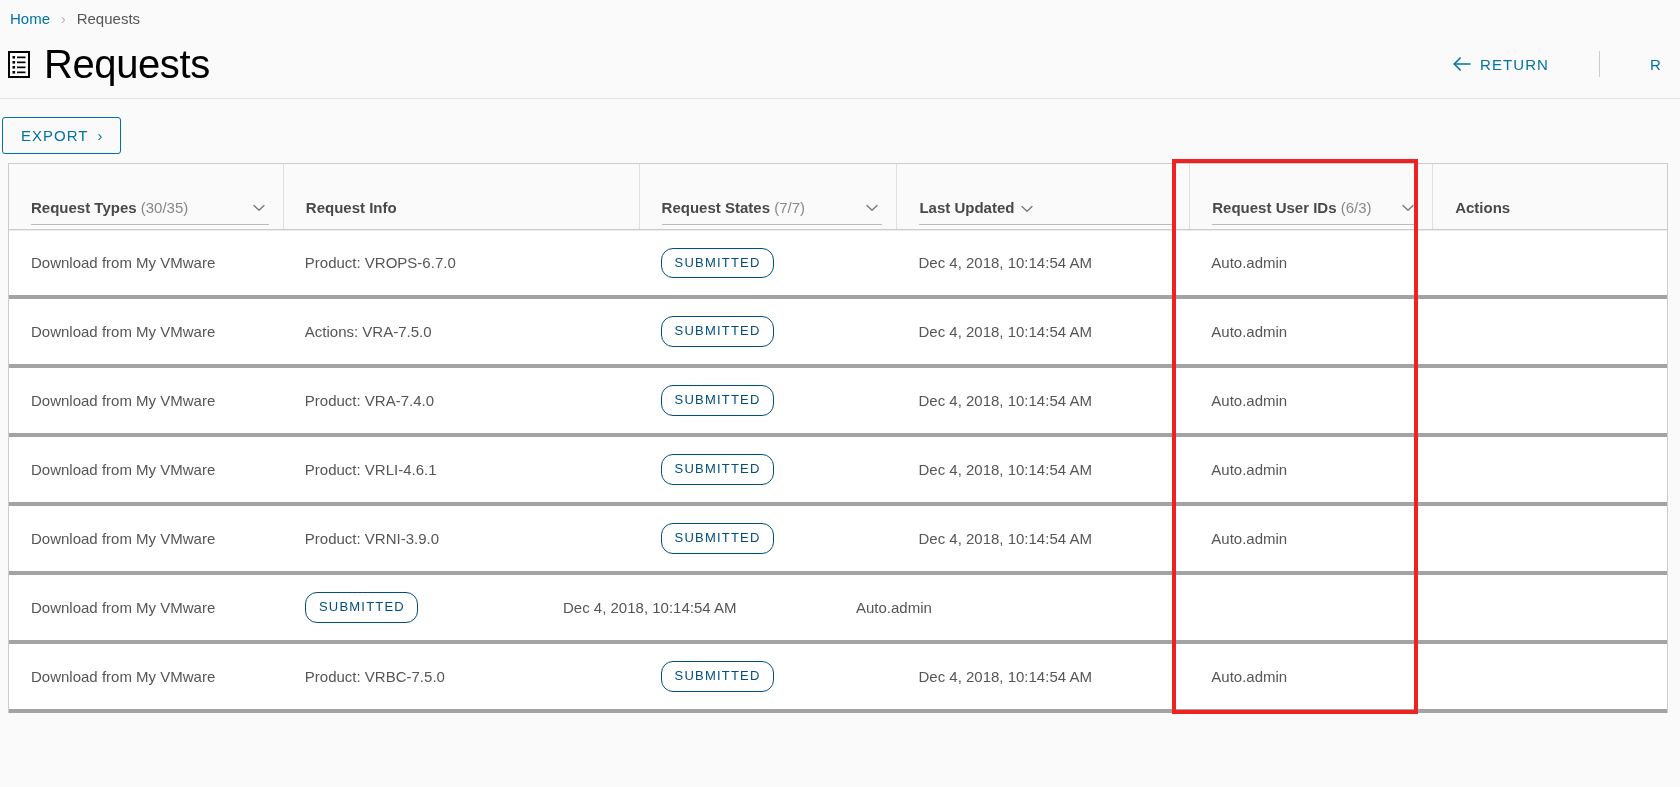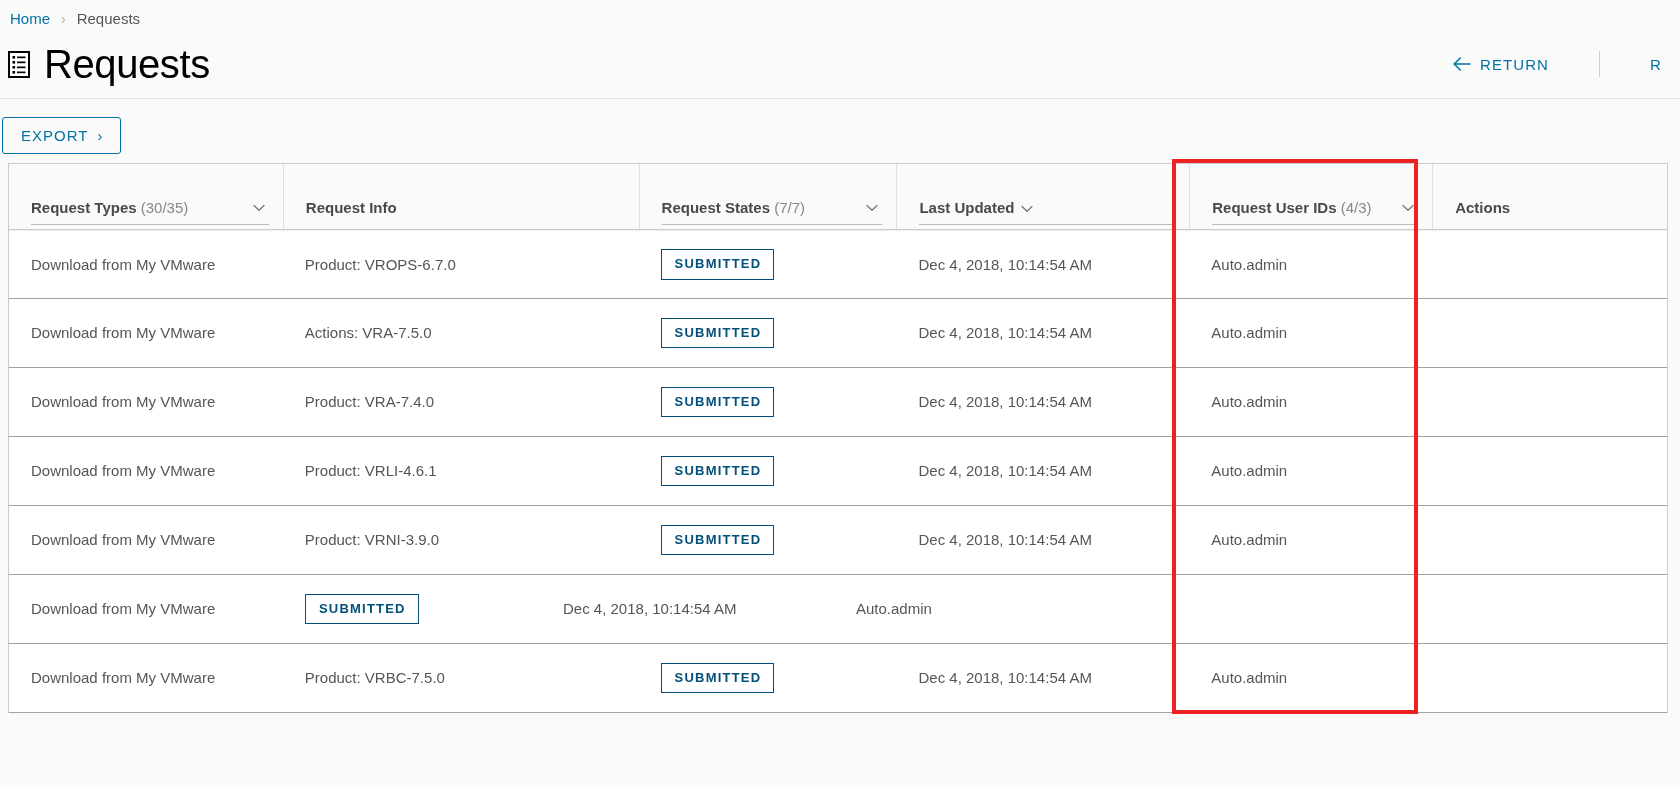--- a/index.html
+++ b/index.html
@@ -96,43 +96,42 @@
   }
   .chev-down {
     display: inline-block; width: 12px; height: 8px;
     flex: 0 0 auto;
   }
   .sort-chev { margin-left: 7px; }
 
   .grid-body { background: #fff; }
   .row {
     display: flex;
-    border-bottom: 1px solid #a3a3a3;
+    border-bottom: 4px solid #a3a3a3;
     height: 69px;
     text-align: right;
   }
   .row:first-child { border-top: 1px solid #ededed; }
   .cell {
     display: flex; align-items: center;
     padding: 0 22px;
     font-size: 15px; color: #565656;
     line-height: 1.28;
   }
   .cell.wrap { align-items: center; }
   .cell-text { display: block; }
 
   .badge {
     display: inline-flex; align-items: center; justify-content: center;
     border: 1px solid #014f7a; color: #014f7a;
     background: #fff;
     font-size: 13px; letter-spacing: 1.2px;
     padding: 6px 12px 6px 13px;
-    border-radius: 0;
+    border-radius: 12px;
     white-space: nowrap;
-    font-weight: bold;
   }
 
   
   .c-type   { width: 274px; }
   .c-info   { width: 356px; }
   .c-state  { width: 258px; }
   .c-upd    { width: 293px; }
   .c-user   { width: 243px; }
   .c-act    { width: 235px; }
 
@@ -239,21 +238,21 @@
         <div class="hcell-inner">
           <span class="hlabel"><span>Last Updated</span><span class="sort-chev"><svg class="chev-down" viewBox="0 0 12 8" xmlns="http://www.w3.org/2000/svg">
                   <path d="M1 1.5 L6 6.3 L11 1.5" fill="none" stroke="#777" stroke-width="1.3" stroke-linecap="round" stroke-linejoin="round"></path>
                 </svg></span></span>
         </div>
         <span class="filter-underline"></span>
       </div>
 
       <div class="hcell c-user">
         <div class="hcell-inner">
-          <span class="hlabel"><span>Request User IDs</span> <span class="count">(4/3)</span></span>
+          <span class="hlabel"><span>Request User IDs</span> <span class="count">(6/3)</span></span>
           <span>
             <svg class="chev-down" viewBox="0 0 12 8" xmlns="http://www.w3.org/2000/svg">
                 <path d="M1 1.5 L6 6.3 L11 1.5" fill="none" stroke="#777" stroke-width="1.3" stroke-linecap="round" stroke-linejoin="round"></path>
               </svg>
           </span>
         </div>
         <span class="filter-underline"></span>
       </div>
 
       <div class="hcell c-act">

